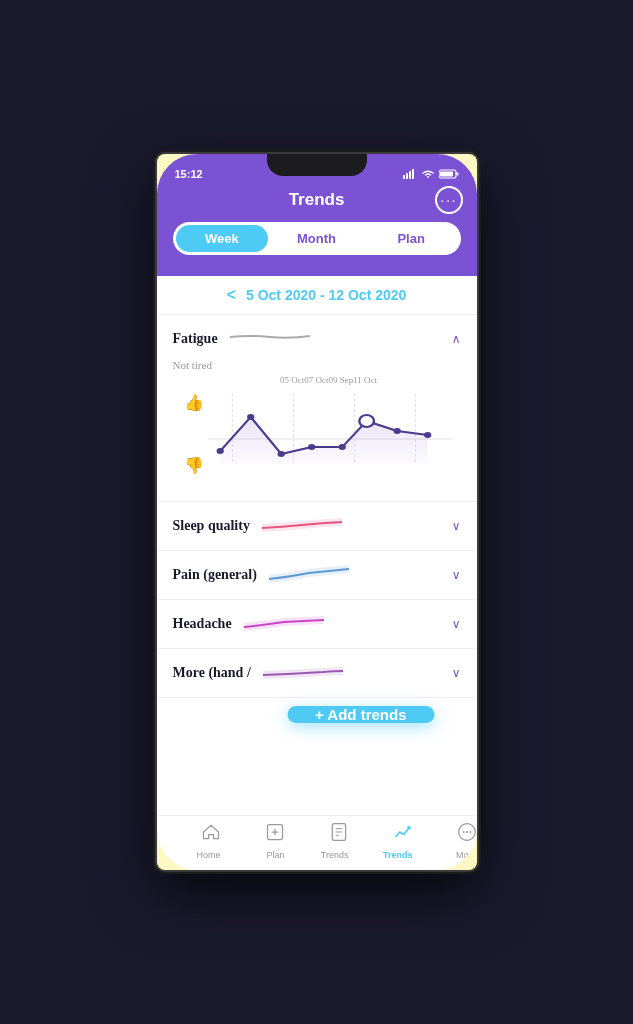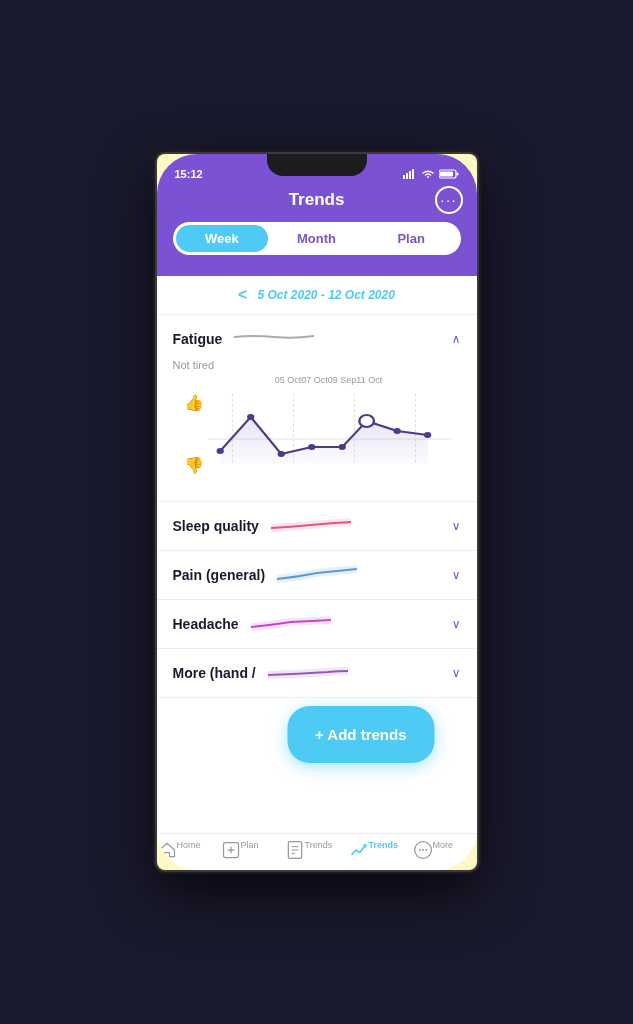--- a/index.html
+++ b/index.html
@@ -125,27 +125,27 @@
       border-bottom: 1px solid #eee;
     }
     .date-nav-arrow {
       color: #4ecbf5;
       font-size: 16px;
       font-weight: bold;
       cursor: pointer;
     }
     .date-nav-text {
       color: #4ecbf5;
-      font-size: 12px;
+      font-size: 14px;
       font-weight: 700;
-      font-style: italic;
     }
     .metric-row {
       border-bottom: 1px solid #eee;
       padding: 12px 16px;
+      font-family: Liberation Serif, serif;
     }
     .metric-header {
       display: flex;
       align-items: center;
       justify-content: space-between;
       cursor: pointer;
     }
     .metric-name {
       font-size: 14px;
       font-weight: 700;
@@ -201,21 +201,21 @@
     .chart-svg-area {
       flex: 1;
       height: 90px;
     }
 
     .add-trends-btn {
       background: #4ecbf5;
       color: white;
       border: none;
       border-radius: 22px;
-      padding: 20px 28px;
+      padding: 0 28px;
       font-size: 15px;
       font-weight: 700;
       cursor: pointer;
       display: flex;
       align-items: center;
       gap: 6px;
       position: sticky;
       bottom: 50px;
       left: 50%;
       transform: translateX(-20%);
@@ -226,23 +226,23 @@
     }
     .bottom-nav {
       background: white;
       border-top: 1px solid #eee;
       display: flex;
       padding: 6px 0 10px;
     }
     .nav-item {
       flex: 1;
       display: flex;
-      flex-direction: row;
-      align-items: flex-start;
-      gap: 0;
+      flex-direction: column;
+      align-items: flex-end;
+      gap: 8px;
       cursor: pointer;
     }
     .nav-label {
       font-size: 9px;
       color: #999;
     }
     .nav-label.active {
       color: #4ecbf5;
     }
 

